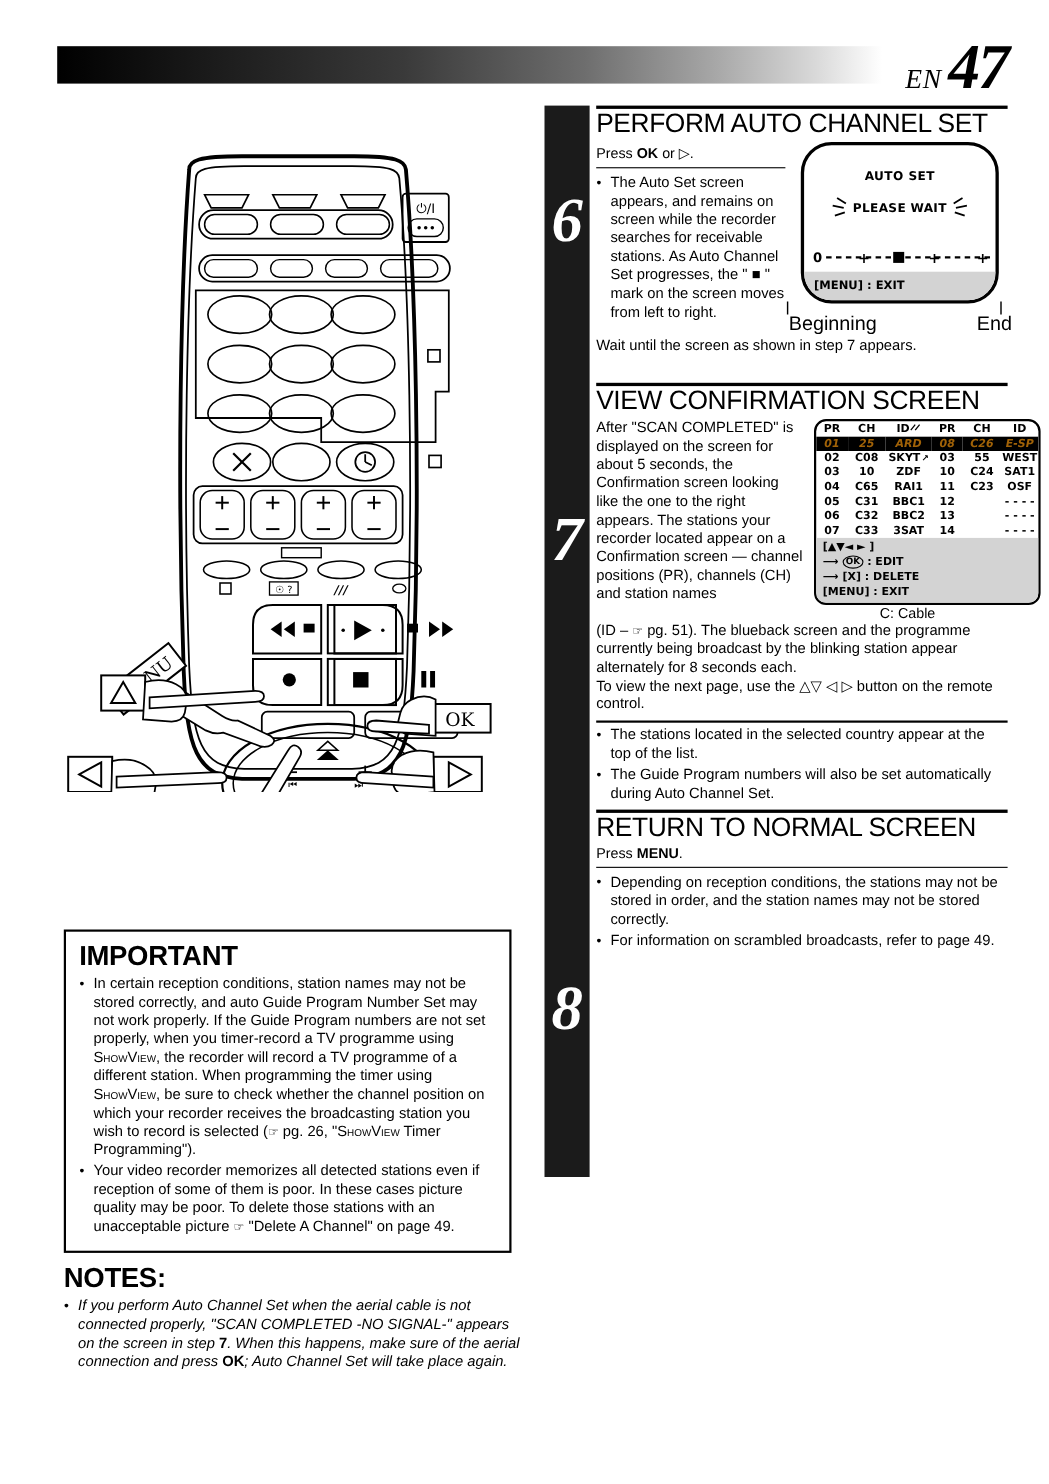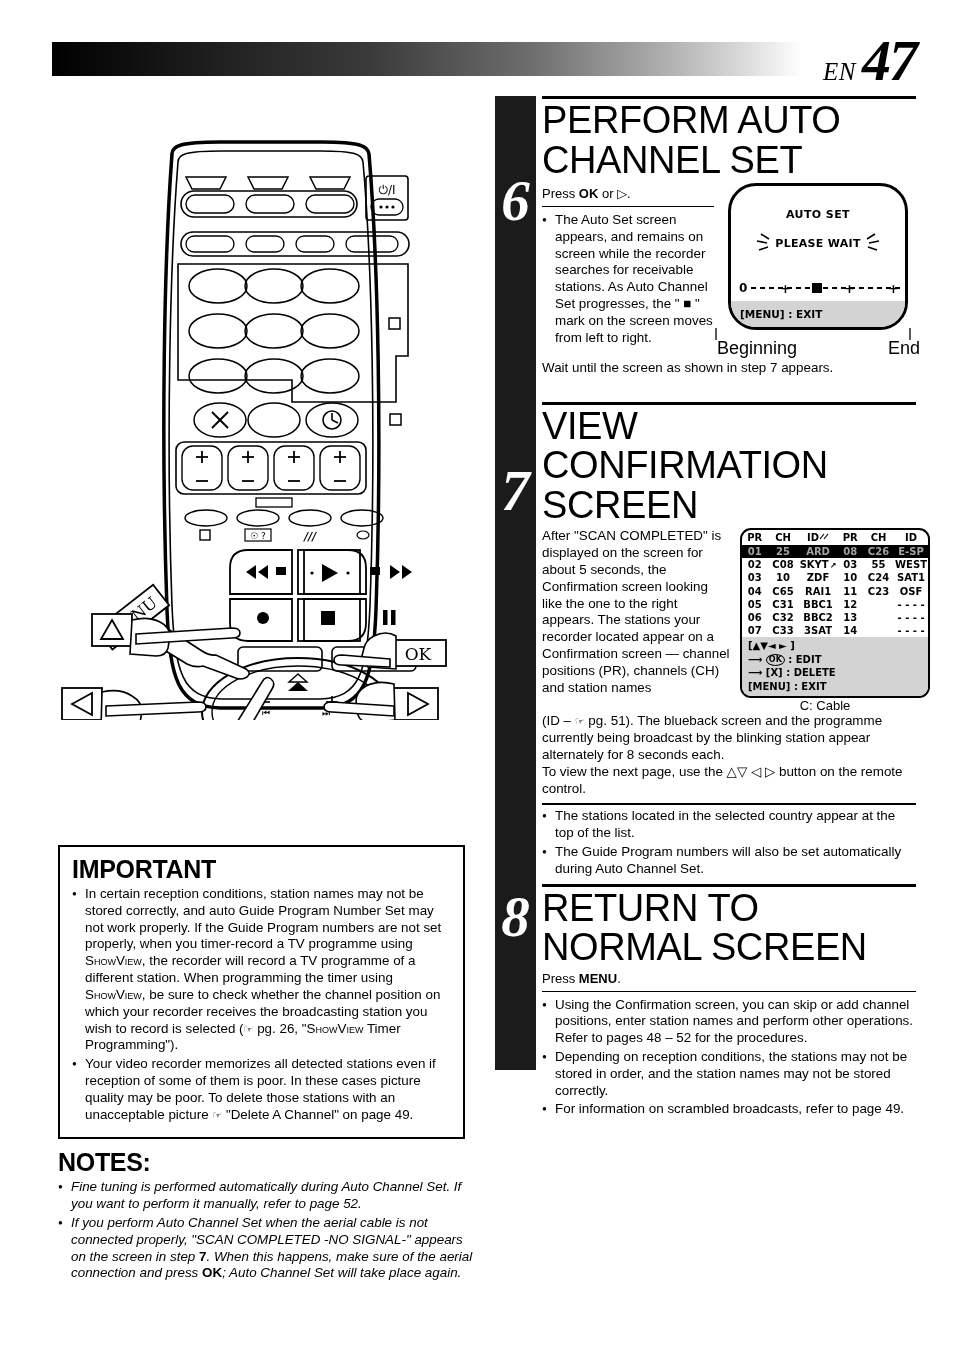--- a/index.html
+++ b/index.html
@@ -72,21 +72,21 @@
   #step6-num { top:172px; }
   #step7-num { top:462px; }
   #step8-num { top:888px; }
 
   #rightcol { position:absolute; left:542px; top:96px; width:374px; }
 
   .rule { border-top:3px solid #000; margin:0 0 2px 0; }
   .thinrule { border-top:1px solid #000; margin:5px 0 5px 0; }
 
   .sechead {
-    font-size:38px; line-height:1.04; letter-spacing:-0.4px;
+    font-size:24px; line-height:1.04; letter-spacing:-0.4px;
     font-weight:normal; margin:0 0 3px 0;
     font-family:"Liberation Sans", sans-serif;
   }
   .press { font-size:13px; margin:3px 0 0 0; }
   .press b { font-weight:bold; }
 
   .body-txt { font-size:13.4px; line-height:1.255; }
 
   
   #step6-body { display:flex; gap:0px; align-items:flex-start; }
@@ -123,32 +123,32 @@
   .caption-row .beg { position:absolute; left:-11px; top:8px; }
   .caption-row .end { position:absolute; right:-12px; top:8px; }
 
   
   #step7-body { display:flex; align-items:flex-start; }
   #step7-left { width:188px; }
   #step7-right { width:186px; }
 
   
   #conf-screen {
-    width:190px; margin-left:10px;
+    width:206px; margin-left:10px;
     border:2.5px solid #000; border-radius:11px; overflow:hidden;
     background:#fff;
     font-family:"DejaVu Sans", sans-serif;
   }
   #conf-table { width:100%; border-collapse:collapse; }
   #conf-table td, #conf-table th {
     font-size:10px; font-weight:bold; padding:0px 1px; line-height:1.32;
     text-align:center; white-space:nowrap;
   }
   #conf-table th { font-size:10px; padding-top:1px; }
-  #conf-table tr.hl { background:#000; color:#a3a3a3; }
+  #conf-table tr.hl { background:#000; color:#a16207;font-style:italic; }
   .col-pr { width:16%; }
   .col-ch { width:19%; }
   .col-id { width:21%; text-align:center; }
   #conf-menu {
     background:#d3d3d3; padding:2px 0 3px 6px;
     font-size:10px; font-weight:bold; line-height:1.35;
   }
   #conf-caption { text-align:center; font-size:13px; margin-top:0; margin-left:10px; width:170px;}
   .arrowhead { font-family:"DejaVu Sans", sans-serif; }
   .okglyph {
@@ -373,21 +373,20 @@
   <h2>IMPORTANT</h2>
   <ul class="blist" id="important-list">
       <li><span>In certain reception conditions, station names may not be stored correctly, and auto Guide Program Number Set may not work properly. If the Guide Program numbers are not set properly, when you timer-record a TV programme using </span><span class="sc">ShowView</span><span>, the recorder will record a TV programme of a different station. When programming the timer using </span><span class="sc">ShowView</span><span>, be sure to check whether the channel position on which your recorder receives the broadcasting station you wish to record is selected (</span><span class="fin">☞</span><span> pg. 26, "</span><span class="sc">ShowView</span><span> Timer Programming").</span></li>
       <li><span>Your video recorder memorizes all detected stations even if reception of some of them is poor. In these cases picture quality may be poor. To delete those stations with an unacceptable picture </span><span class="fin">☞</span><span> "Delete A Channel" on page 49.</span></li>
     </ul>
 </div>
 
 <div id="notes">
   <h2>NOTES:</h2>
   <ul class="blist" id="notes-list">
-      <li><span>Fine tuning is performed automatically during Auto Channel Set. If you want to perform it manually, refer to page 52.</span></li>
       <li><span>If you perform Auto Channel Set when the aerial cable is not connected properly, "SCAN COMPLETED -NO SIGNAL-" appears on the screen in step </span><span style="font-weight: bold; font-style: normal;">7</span><span>. When this happens, make sure of the aerial connection and press </span><span style="font-weight: bold; font-style: normal;">OK</span><span>; Auto Channel Set will take place again.</span></li>
     </ul>
 </div>
 
 <div id="blackbar"></div>
 <div class="stepnum" id="step6-num">6</div>
 <div class="stepnum" id="step7-num">7</div>
 <div class="stepnum" id="step8-num">8</div>
 
 <div id="rightcol">
@@ -565,18 +564,17 @@
   <ul class="blist" id="step7-bullets" style="margin-top:3px;">
       <li>The stations located in the selected country appear at the top of the list.</li>
       <li>The Guide Program numbers will also be set automatically during Auto Channel Set.</li>
     </ul>
 
   <div class="rule" style="margin-top:6px;"></div>
   <h1 class="sechead">RETURN TO NORMAL SCREEN</h1>
   <p class="press"><span>Press </span><b>MENU</b><span>.</span></p>
   <div class="thinrule"></div>
   <ul class="blist" id="step8-bullets">
-      <li>Using the Confirmation screen, you can skip or add channel positions, enter station names and perform other operations. Refer to pages 48 – 52 for the procedures.</li>
       <li>Depending on reception conditions, the stations may not be stored in order, and the station names may not be stored correctly.</li>
       <li>For information on scrambled broadcasts, refer to page 49.</li>
     </ul>
 
 </div>
 
 </body></html>

